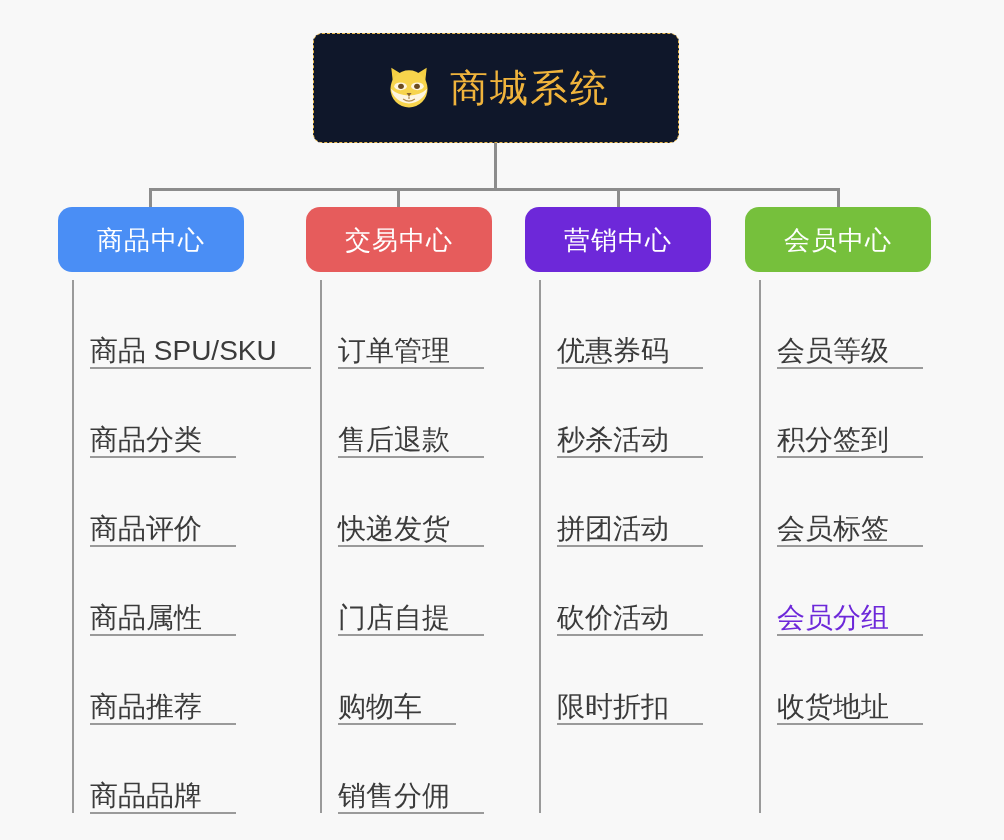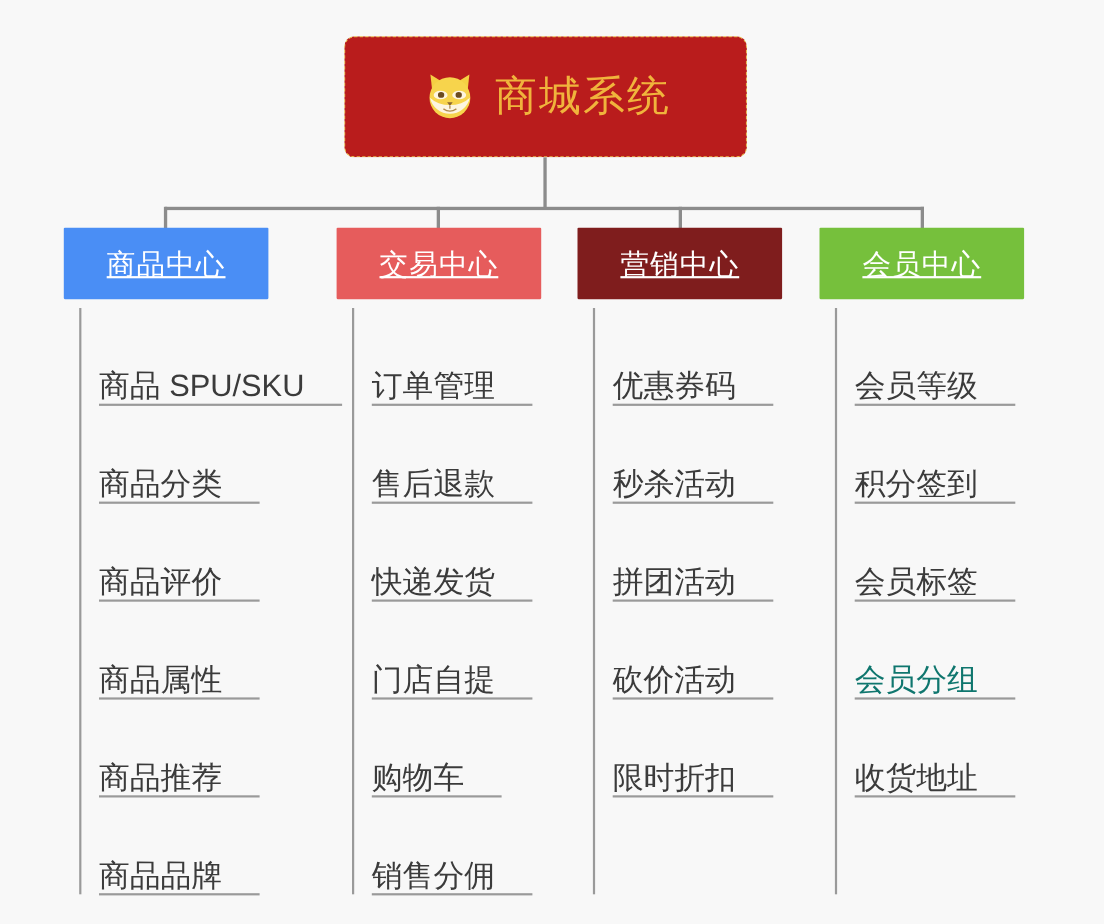--- a/index.html
+++ b/index.html
@@ -63,30 +63,29 @@
   
   .column {
     position: absolute;
     top: 207px;
     width: 186px;
   }
   .col-header {
     width: 186px;
     height: 65px;
     box-sizing: border-box;
-    border-radius: 1px;
+    border-radius: 14px;
     display: flex;
     align-items: center;
     justify-content: center;
     color: #ffffff;
     font-size: 26px;
     letter-spacing: 1px;
     line-height: 1;
     white-space: nowrap;
-    text-decoration: underline;
   }
 
   
   .leaf-list {
     position: relative;
     margin-top: 8px;
     padding-left: 14px;
     
   }
   .spine {
@@ -113,21 +112,21 @@
     padding-right: 34px;
     border-bottom: 2px solid #9a9a9a;
     white-space: nowrap;
   }
 </style>
 </head>
 <body style="background: rgb(248, 248, 248);">
 
 <div id="diagram">
 
-  <div class="root-node" style="background: #b91c1c; border-color: rgb(232, 183, 74);">
+  <div class="root-node" style="background: #0f172a; border-color: rgb(232, 183, 74);">
     <svg class="root-emoji" viewBox="0 0 64 64">
 
       <path d="M11 8 L13 26 L24 16 Z" fill="#f5cf43"></path>
       <path d="M53 8 L51 26 L40 16 Z" fill="#f5cf43"></path>
 
       <circle cx="32" cy="33" r="22" fill="#f7d44c"></circle>
 
       <path d="M10.5 33 A22 22 0 0 0 53.5 33 A27 20 0 0 1 10.5 33 Z" fill="#fdf5e0"></path>
 
       <ellipse cx="22" cy="30" rx="7.5" ry="4.6" fill="#fdf5e0"></ellipse>
@@ -194,21 +193,21 @@
       <div class="leaf-item">
           <span class="leaf-label" style="color: rgb(59, 59, 59); border-bottom-color: rgb(154, 154, 154);">购物车</span>
         </div>
       <div class="leaf-item">
           <span class="leaf-label" style="color: rgb(59, 59, 59); border-bottom-color: rgb(154, 154, 154);">销售分佣</span>
         </div>
     </div>
   </div>
 
   <div class="column" style="left:525px;">
-    <div class="col-header" style="background: #7f1d1d;">营销中心</div>
+    <div class="col-header" style="background: #6d28d9;">营销中心</div>
     <div class="leaf-list">
       <div class="spine" style="height: 533px; background: rgb(154, 154, 154);"></div>
       <div class="leaf-item">
           <span class="leaf-label" style="color: rgb(59, 59, 59); border-bottom-color: rgb(154, 154, 154);">优惠券码</span>
         </div>
       <div class="leaf-item">
           <span class="leaf-label" style="color: rgb(59, 59, 59); border-bottom-color: rgb(154, 154, 154);">秒杀活动</span>
         </div>
       <div class="leaf-item">
           <span class="leaf-label" style="color: rgb(59, 59, 59); border-bottom-color: rgb(154, 154, 154);">拼团活动</span>
@@ -229,21 +228,21 @@
       <div class="leaf-item">
           <span class="leaf-label" style="color: rgb(59, 59, 59); border-bottom-color: rgb(154, 154, 154);">会员等级</span>
         </div>
       <div class="leaf-item">
           <span class="leaf-label" style="color: rgb(59, 59, 59); border-bottom-color: rgb(154, 154, 154);">积分签到</span>
         </div>
       <div class="leaf-item">
           <span class="leaf-label" style="color: rgb(59, 59, 59); border-bottom-color: rgb(154, 154, 154);">会员标签</span>
         </div>
       <div class="leaf-item">
-          <span class="leaf-label" style="color: #0f766e; border-bottom-color: rgb(154, 154, 154);">会员分组</span>
+          <span class="leaf-label" style="color: #6d28d9; border-bottom-color: rgb(154, 154, 154);">会员分组</span>
         </div>
       <div class="leaf-item">
           <span class="leaf-label" style="color: rgb(59, 59, 59); border-bottom-color: rgb(154, 154, 154);">收货地址</span>
         </div>
     </div>
   </div>
 
 </div>
 
 </body></html>

